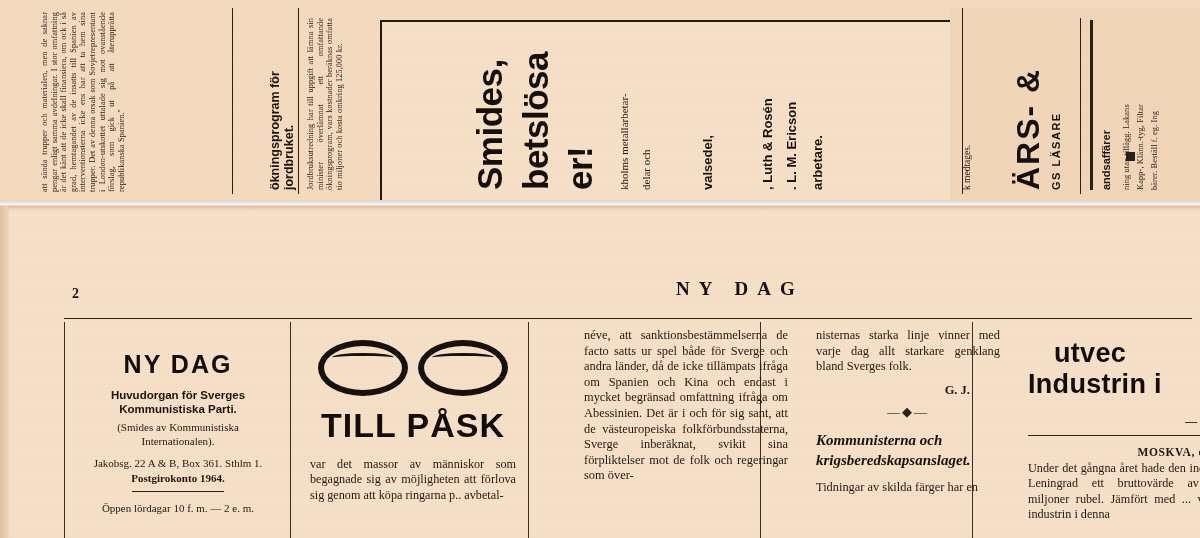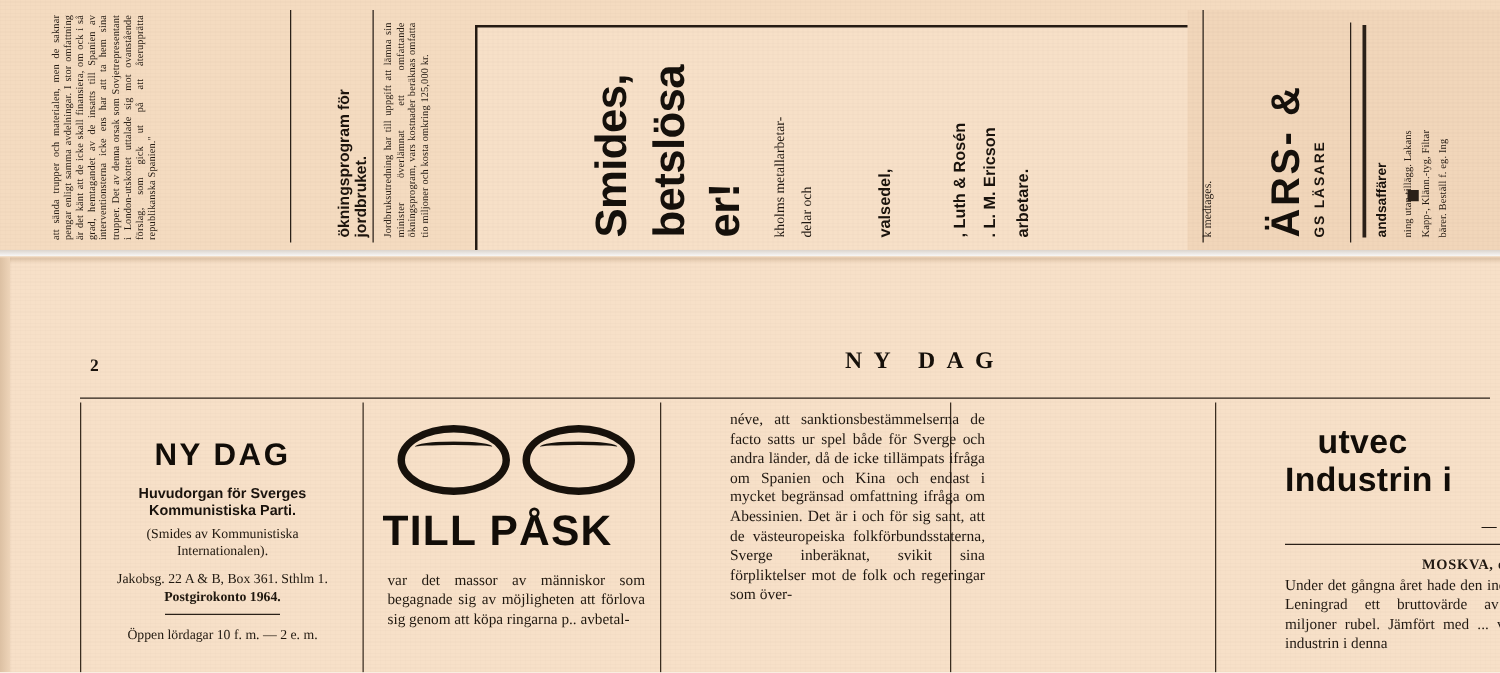--- a/index.html
+++ b/index.html
@@ -155,20 +155,21 @@
     color: #20180f;
   }
   .ad-txt.b { font-weight: bold; }
 
   .till-pask {
     font-family: "Liberation Sans", sans-serif;
     font-weight: bold;
     font-size: 34px;
     letter-spacing: 1px;
     color: #120d08;
+    text-align: center;
   }
   .ring-wrap {
     display: flex;
     justify-content: center;
     align-items: center;
     gap: 10px;
   }
   .ring {
     width: 78px;
     height: 44px;
@@ -359,20 +360,27 @@
       <div class="ring"></div>
     </div>
     <div class="till-pask" style="margin-top:10px;">TILL PÅSK</div>
     <div style="margin-top:12px;font-size:12.2px;line-height:15.4px;text-align:justify;padding:0 4px;font-family:'Liberation Serif',serif;color:#20180f;">var det massor av människor som begagnade sig av möjligheten att förlova sig genom att köpa ringarna p.. avbetal-</div>
   </div>
 
   <div class="col" style="left:544px;top:328px;width:204px;">
     <p>néve, att sanktionsbestämmelserna de facto satts ur spel både för Sverge och andra länder, då de icke tillämpats ifråga om Spanien och Kina och endast i mycket begränsad omfattning ifråga om Abessinien. Det är i och för sig sant, att de västeuropeiska folkförbundsstaterna, Sverge inberäknat, svikit sina förpliktelser mot de folk och regeringar som över-</p>
   </div>
 
+  <div class="col" style="left:776px;top:328px;width:184px;">
+    <p>nisternas starka linje vinner med varje dag allt starkare genklang bland Sverges folk.</p>
+    <div class="byline" style="margin-top:8px;padding-right:30px;">G. J.</div>
+    <div class="dinkus" style="margin-top:6px;">—◆—</div>
+    <div class="subhead-italic" style="margin-top:10px;">Kommunisterna och krigsberedskapsanslaget.</div>
+    <p style="margin-top:10px;">Tidningar av skilda färger har en</p>
+  </div>
 
   <div class="col" style="left:988px;top:332px;width:212px;">
     <div class="big-right-head" style="margin-top:6px;margin-left:26px;">utvec</div>
     <div class="big-right-head">Industrin i</div>
     <div class="right-from" style="margin-top:14px;">— Från vå</div>
     <div class="rule" style="position:relative;left:0;top:6px;width:196px;height:1px;"></div>
     <div class="right-dateline" style="margin-top:16px;text-align:right;">MOSKVA, onsdag.</div>
     <div class="right-body" style="margin-top:3px;">
       <p>Under det gångna året hade den industrin i Leningrad ett bruttovärde av 9,901 miljoner rubel. Jämfört med ... visar att industrin i denna</p>
     </div>

